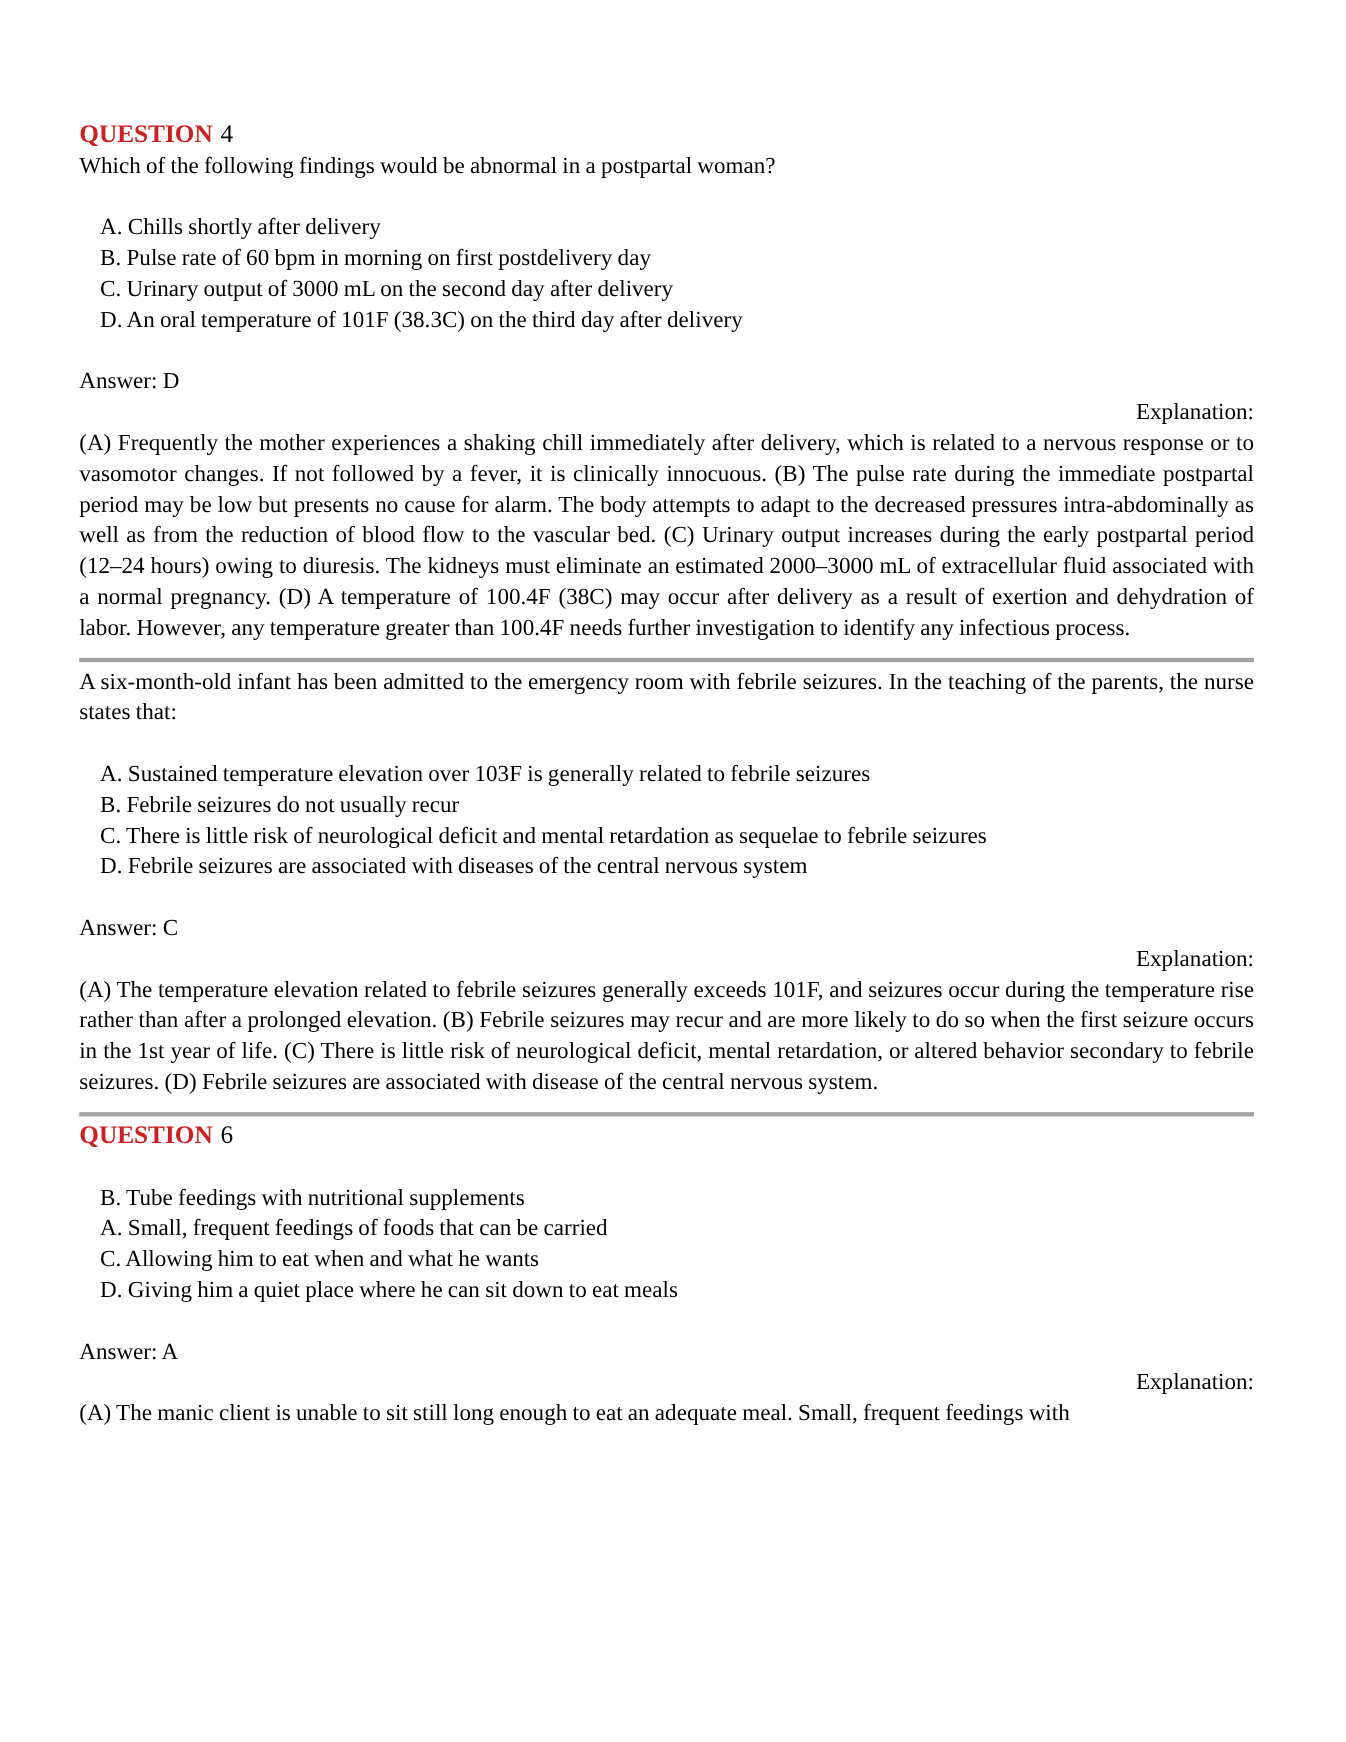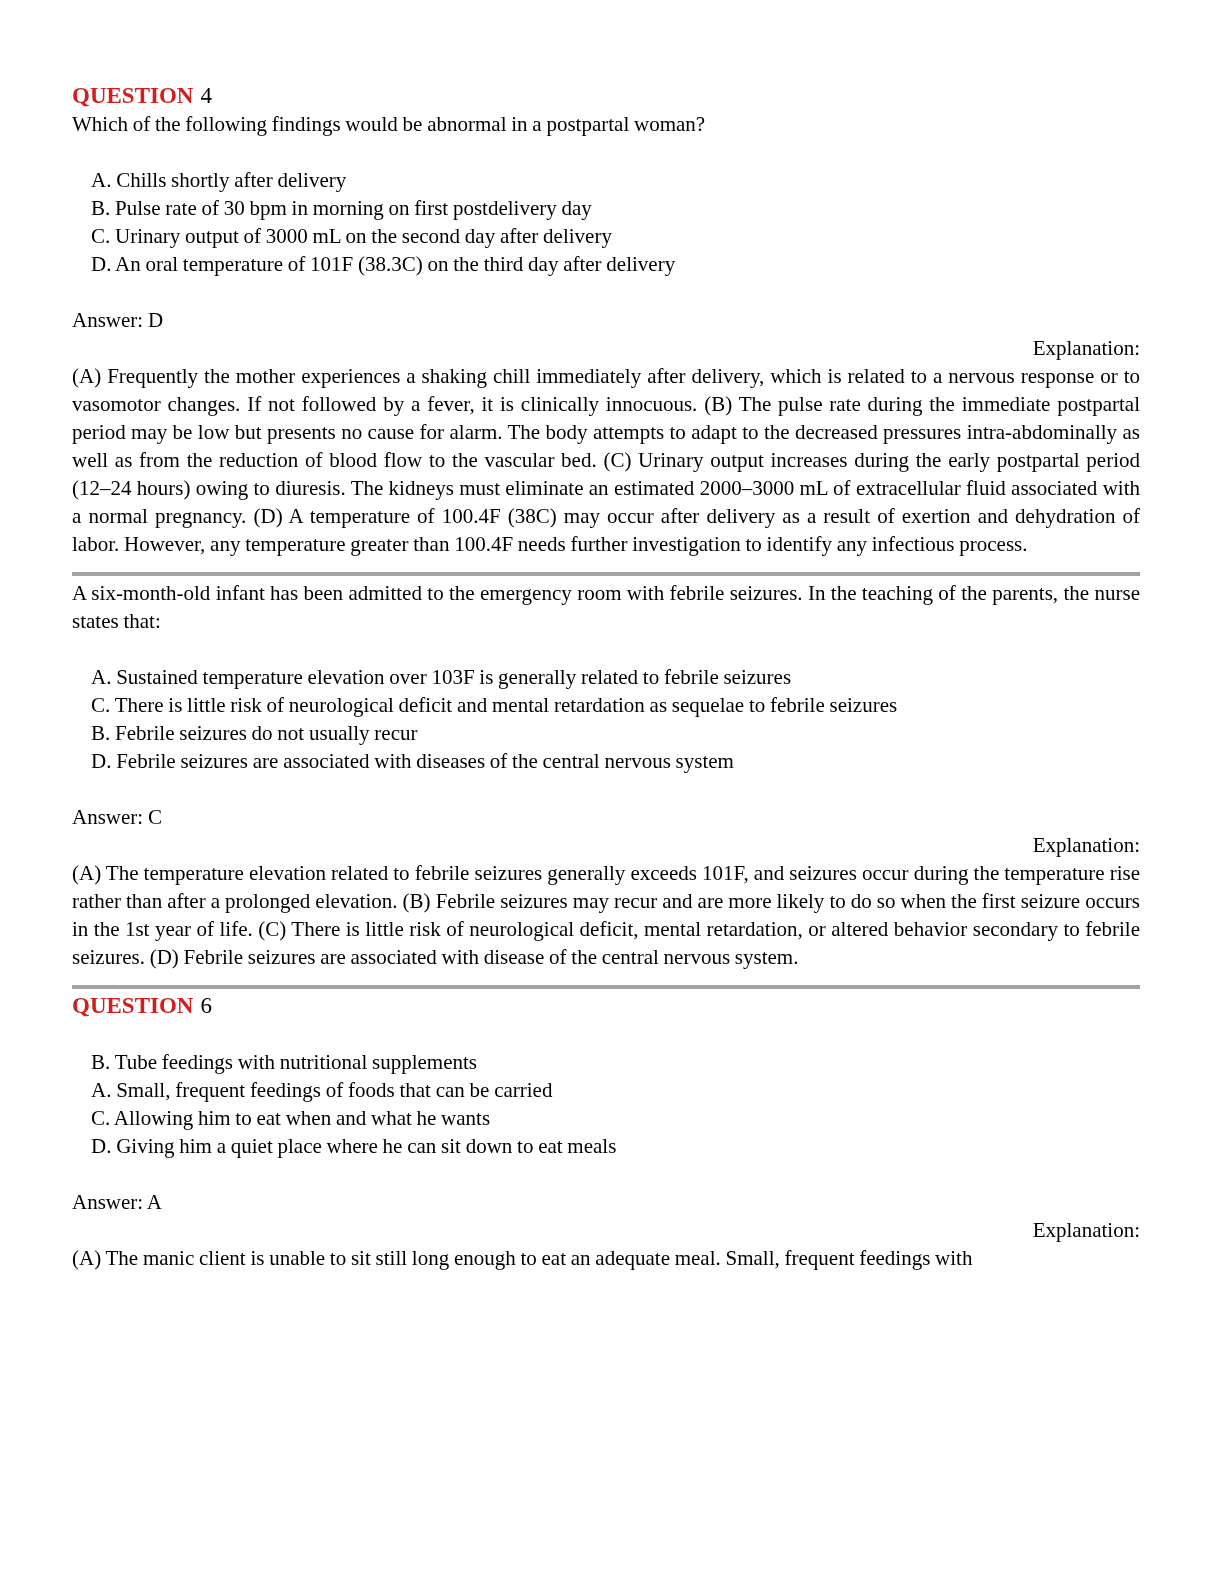--- a/index.html
+++ b/index.html
@@ -11,21 +11,21 @@
   * { box-sizing: border-box; }
   html, body { margin: 0; padding: 0; background: #ffffff; }
   .page {
     width: 1224px;
     height: 1584px;
     background: var(--paper);
     color: var(--ink);
     font-family: "Liberation Serif", "DejaVu Serif", serif;
     font-size: 21px;
     line-height: 28px;
-    padding: 82px 84px 0 72px;
+    padding: 108px 84px 0 72px;
     overflow: hidden;
     word-spacing: -0.5px;
   }
   .q-heading {
     margin: 0;
     font-size: 23px;
     line-height: 28px;
     font-weight: normal;
   }
   .q-label {
@@ -67,37 +67,37 @@
 
 <div class="page">
 
   <section class="question">
     <h2 class="q-heading">
       <span class="q-label">QUESTION</span><span class="q-number">4</span>
     </h2>
     <p class="q-prompt">Which of the following findings would be abnormal in a postpartal woman?</p>
     <div class="q-options">
       <div class="q-option">A. Chills shortly after delivery</div>
-      <div class="q-option">B. Pulse rate of 30 bpm in morning on first postdelivery day</div>
+      <div class="q-option">B. Pulse rate of 60 bpm in morning on first postdelivery day</div>
       <div class="q-option">C. Urinary output of 3000 mL on the second day after delivery</div>
       <div class="q-option">D. An oral temperature of 101F (38.3C) on the third day after delivery</div>
     </div>
     <p class="q-answer">Answer: D</p>
     <p class="q-expl-label">Explanation:</p>
     <p class="q-expl">(A) Frequently the mother experiences a shaking chill immediately after delivery, which is related to a nervous response or to vasomotor changes. If not followed by a fever, it is clinically innocuous. (B) The pulse rate during the immediate postpartal period may be low but presents no cause for alarm. The body attempts to adapt to the decreased pressures intra-abdominally as well as from the reduction of blood flow to the vascular bed. (C) Urinary output increases during the early postpartal period (12–24 hours) owing to diuresis. The kidneys must eliminate an estimated 2000–3000 mL of extracellular fluid associated with a normal pregnancy. (D) A temperature of 100.4F (38C) may occur after delivery as a result of exertion and dehydration of labor. However, any temperature greater than 100.4F needs further investigation to identify any infectious process.</p>
   </section>
 
   <div class="divider"></div>
 
   <section class="question">
     <p class="q-prompt">A six-month-old infant has been admitted to the emergency room with febrile seizures. In the teaching of the parents, the nurse states that:</p>
     <div class="q-options">
       <div class="q-option">A. Sustained temperature elevation over 103F is generally related to febrile seizures</div>
+      <div class="q-option">B. Febrile seizures do not usually recur</div>
       <div class="q-option">C. There is little risk of neurological deficit and mental retardation as sequelae to febrile seizures</div>
-      <div class="q-option">B. Febrile seizures do not usually recur</div>
       <div class="q-option">D. Febrile seizures are associated with diseases of the central nervous system</div>
     </div>
     <p class="q-answer">Answer: C</p>
     <p class="q-expl-label">Explanation:</p>
     <p class="q-expl">(A) The temperature elevation related to febrile seizures generally exceeds 101F, and seizures occur during the temperature rise rather than after a prolonged elevation. (B) Febrile seizures may recur and are more likely to do so when the first seizure occurs in the 1st year of life. (C) There is little risk of neurological deficit, mental retardation, or altered behavior secondary to febrile seizures. (D) Febrile seizures are associated with disease of the central nervous system.</p>
   </section>
 
   <div class="divider"></div>
 
   <section class="question">

